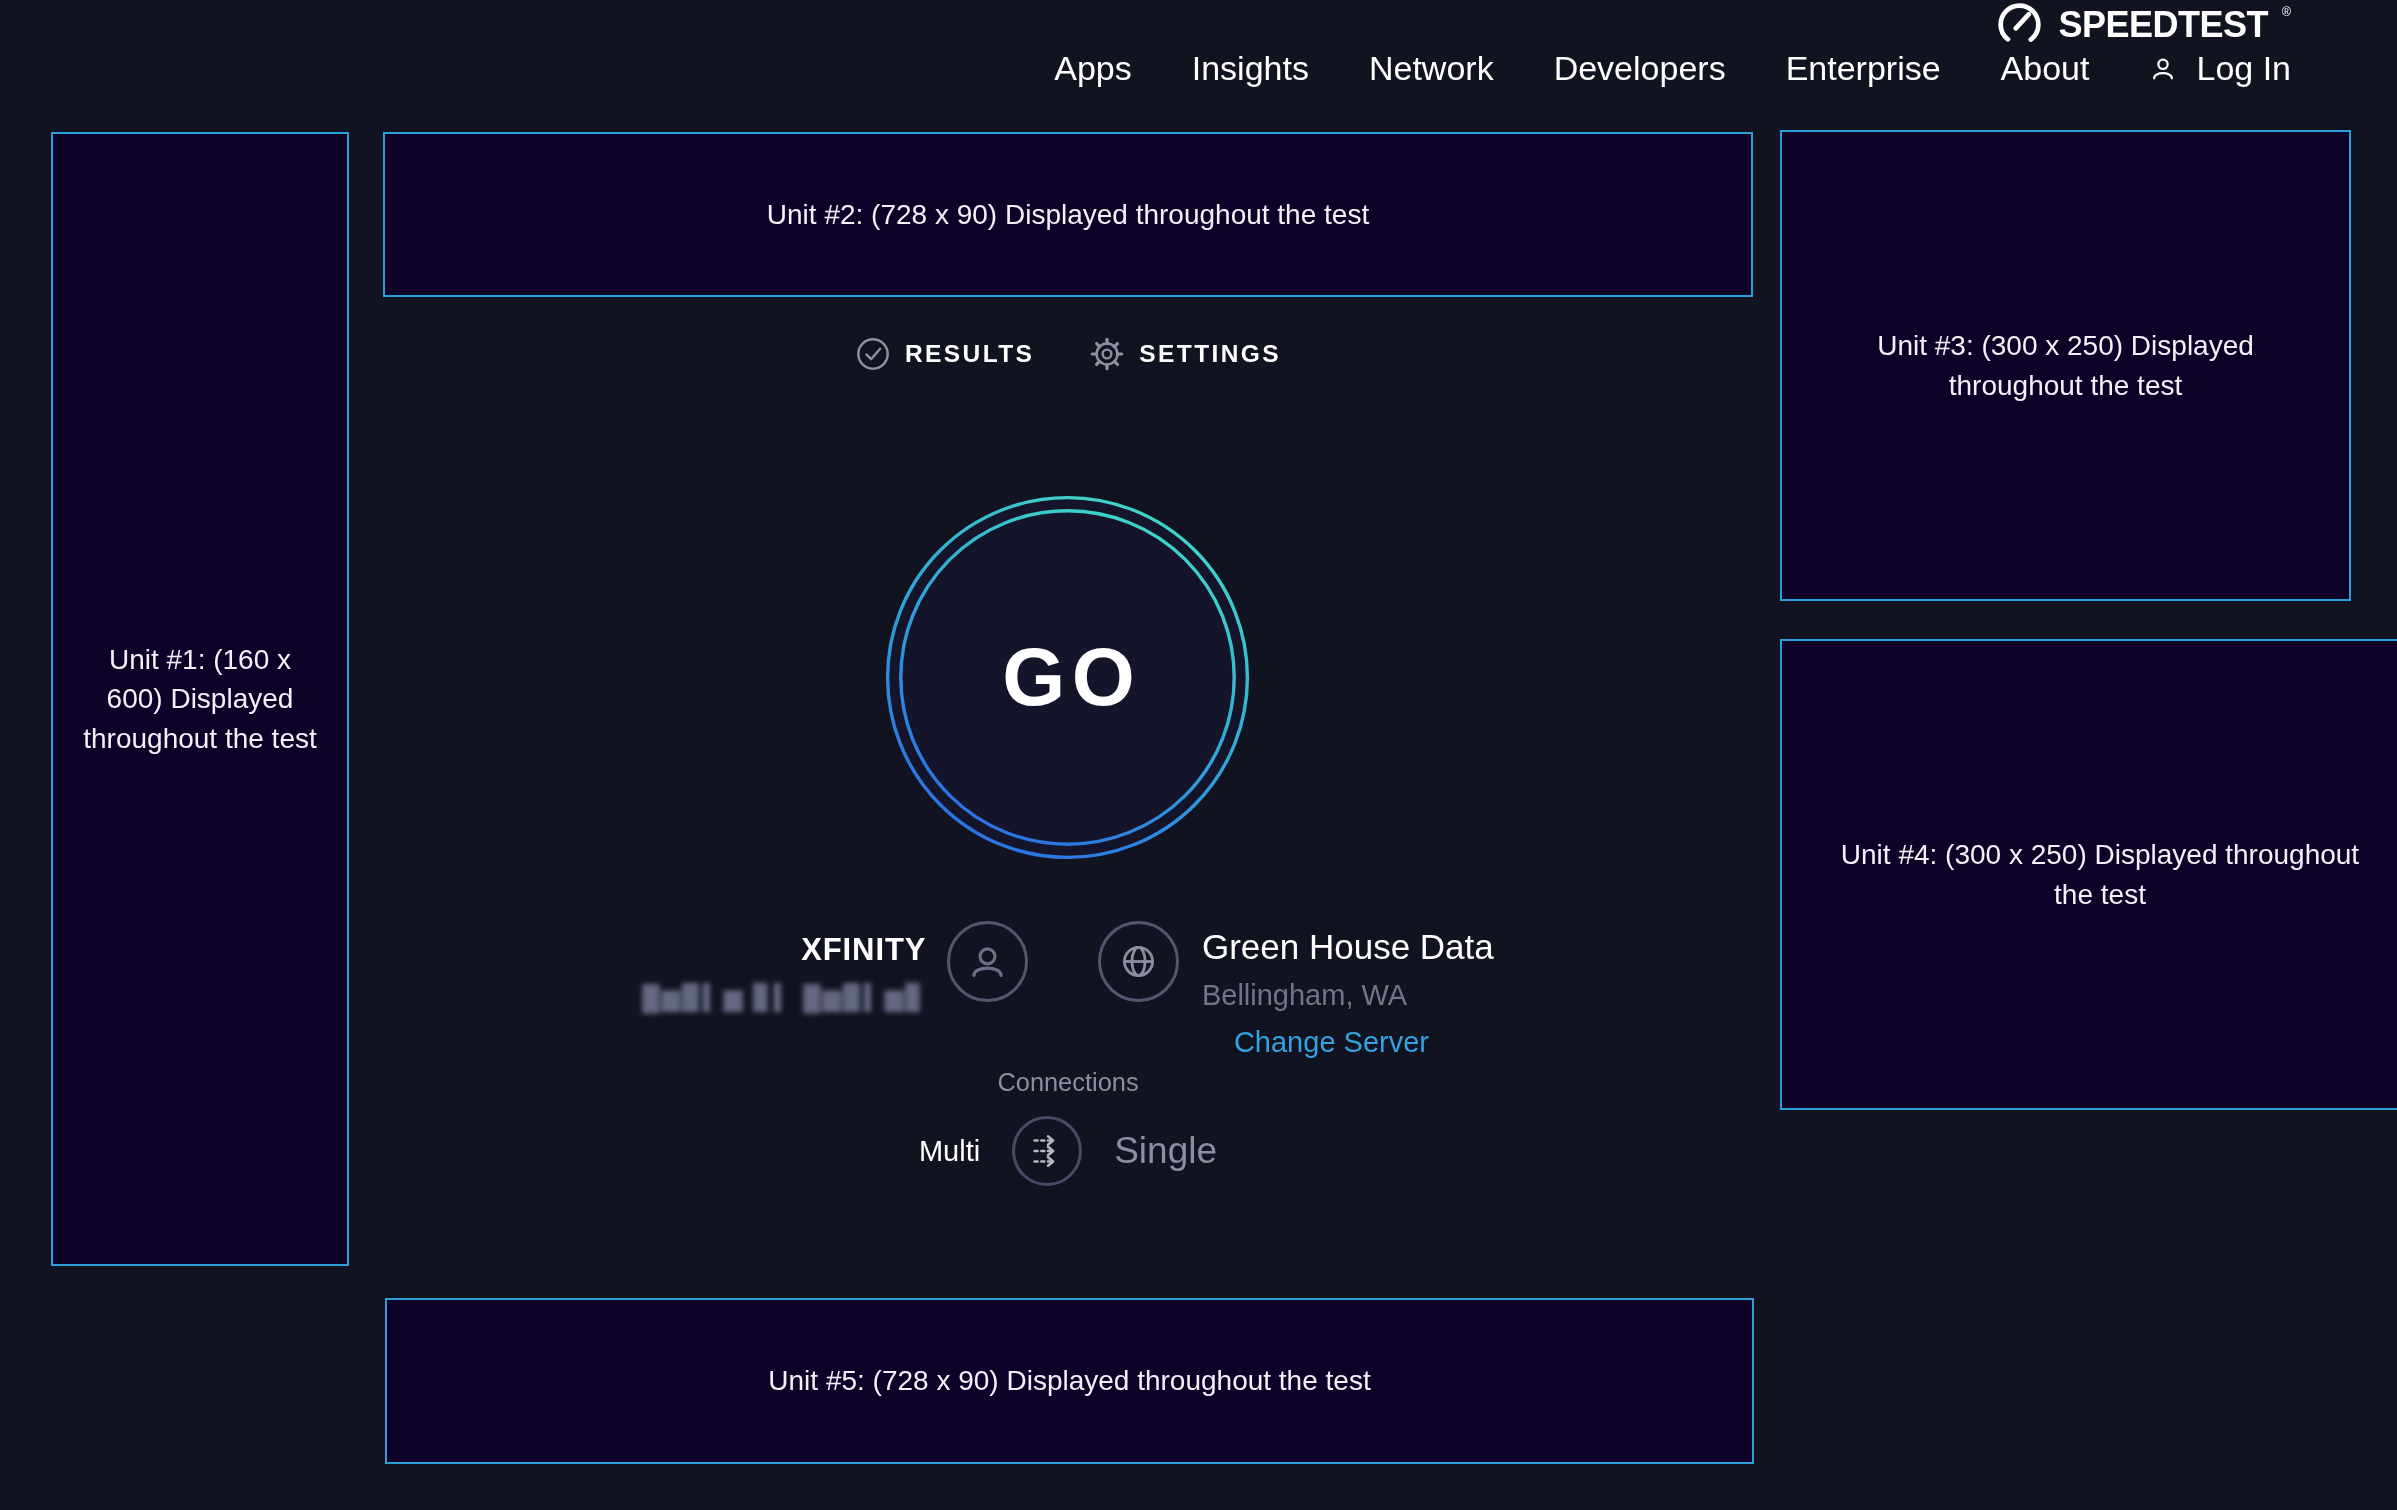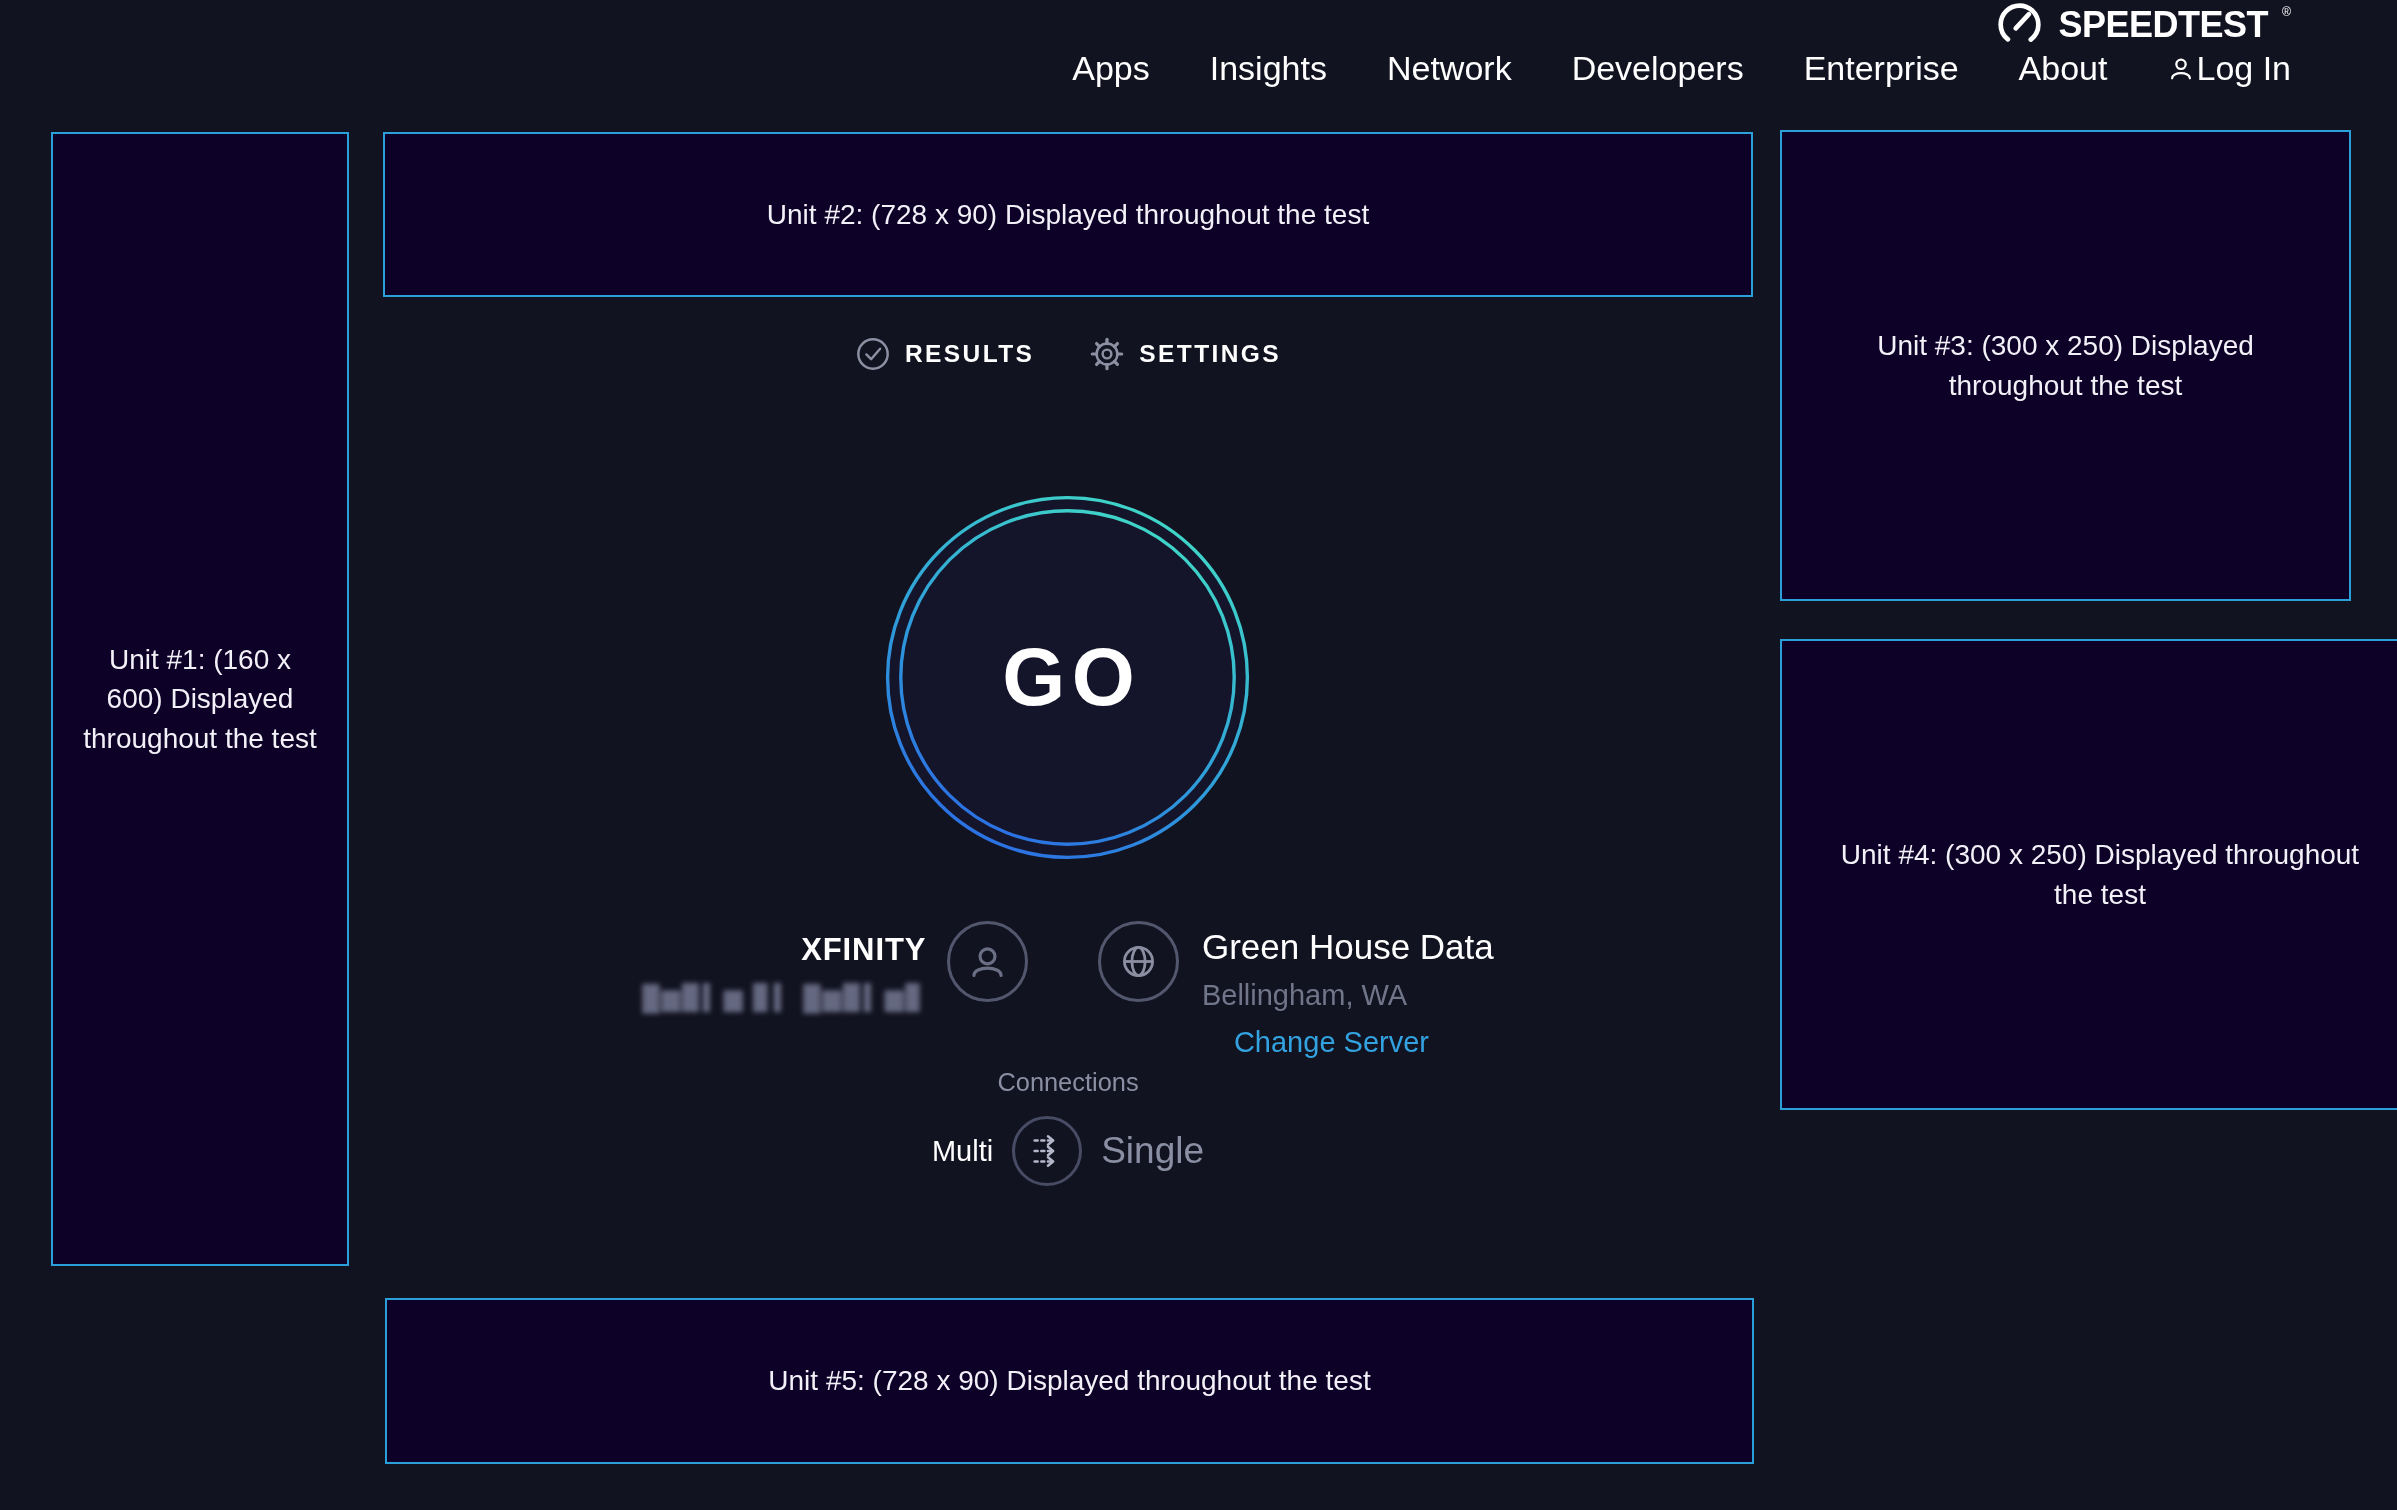--- a/index.html
+++ b/index.html
@@ -19,21 +19,21 @@
   .logo { display:flex; align-items:flex-start; gap:14px; text-decoration:none; cursor:pointer; }
   .logo-text {
     color:#ffffff; font-size:36px; font-weight:800; letter-spacing:-0.5px;
     line-height:49px;
   }
   .logo-tm { color:#ffffff; font-size:12.2px; line-height:1; margin-top:5.6px; }
   .nav { margin-left:auto; display:flex; align-items:center; gap:60px; }
   .nav a {
     color:#ffffff; font-size:34px; font-weight:500; text-decoration:none; cursor:pointer;
   }
-  .login { display:flex; align-items:center; gap:1px; }
+  .login { display:flex; align-items:center; gap:19px; }
 
   
   .ad {
     position:absolute; background:#0d0128; border:2.8px solid #2b9fd9;
     box-sizing:border-box; display:flex; align-items:center; justify-content:center;
     text-align:center; color:#f3f1f8; font-size:28px; line-height:1.4;
   }
   .ad-1 { left:51px;  top:132px;  width:298px;  height:1134px; padding:0 24.5px; }
   .ad-2 { left:383px; top:132px;  width:1370px; height:165px; }
   .ad-3 { left:1780px; top:130px; width:571px;  height:471px; padding:0 58px; }
@@ -79,21 +79,21 @@
   .person-circle { margin-right:70px; }
   .globe-circle { margin-right:22.6px; }
   .server-block { text-align:left; padding-top:5.6px; }
   .server-name { color:#ffffff; font-size:35px; font-weight:500; }
   .server-loc { margin-top:12.2px; color:#71758a; font-size:29px; }
   .change-server { margin-top:14px; color:#32a2e0; font-size:29px; cursor:pointer; display:inline-block; text-decoration:none;margin-left:32px; }
 
   
   .connections { position:absolute; top:1068px; left:383px; width:1370px; text-align:center; }
   .connections-label { color:#8b8fa3; font-size:25.4px; }
-  .conn-row { margin-top:19px; display:flex; justify-content:center; align-items:center; gap:19px; }
+  .conn-row { margin-top:19px; display:flex; justify-content:center; align-items:center; gap:32px; }
   .conn-multi { color:#ffffff; font-size:29px; font-weight:500; cursor:pointer; }
   .conn-single { color:#8b8fa3; font-size:37px; cursor:pointer; }
   .conn-toggle {
     width:70px; height:70px; border:3.3px solid #474b63; border-radius:50%;
     box-sizing:border-box; display:flex; align-items:center; justify-content:center;
     background:transparent; cursor:pointer; padding:0;
   }
 </style>
 </head>
 <body>

